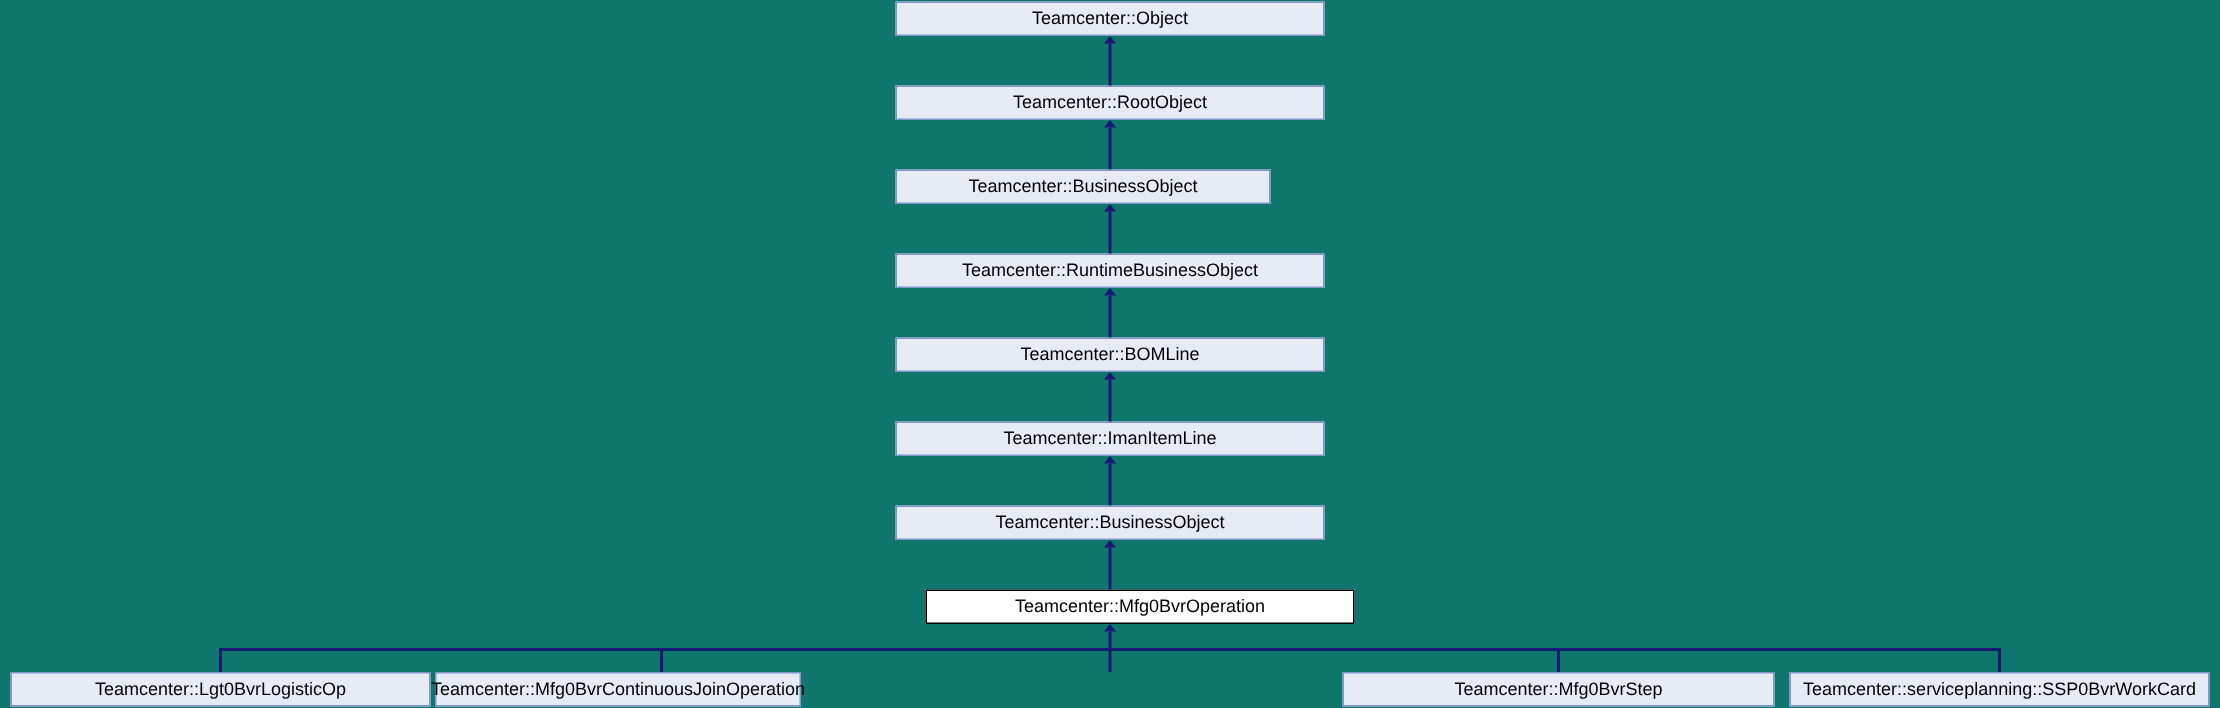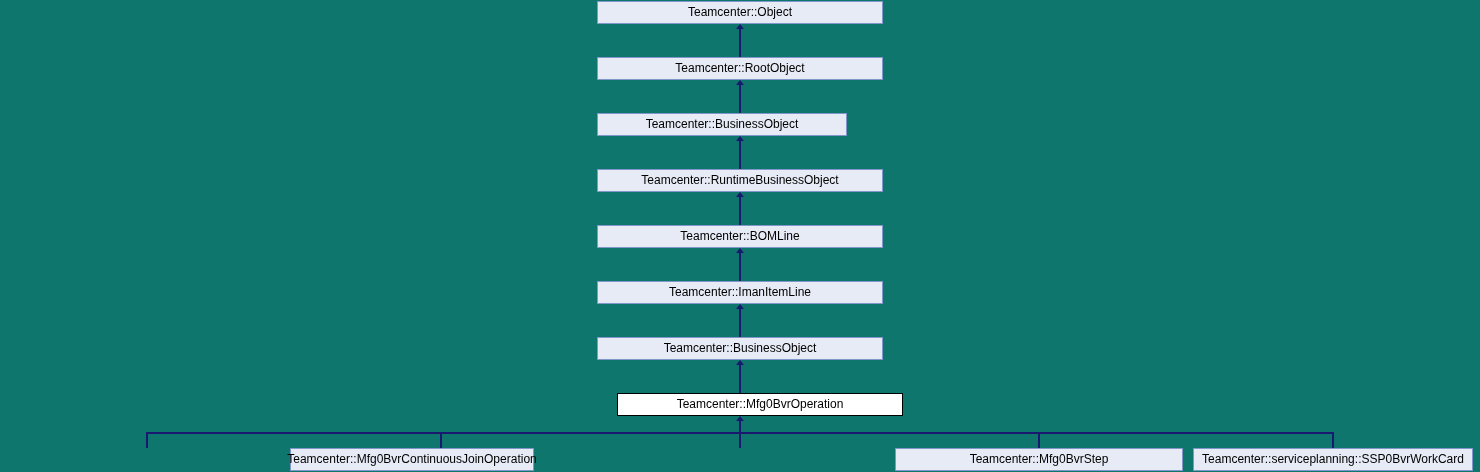--- a/index.html
+++ b/index.html
@@ -89,20 +89,23 @@
     <span class="lbl">Teamcenter::ImanItemLine</span>
   </div>
   <div class="node" style="left:597px;top:337px;width:286px">
     <span class="lbl">Teamcenter::BusinessObject</span>
   </div>
 
   <div class="node current" style="left:597px;top:393px;width:286px">
     <span class="lbl">Teamcenter::Mfg0BvrOperation</span>
   </div>
 
+  <div class="node" style="left:7px;top:448px;width:280px">
+    <span class="lbl">Teamcenter::Lgt0BvrLogisticOp</span>
+  </div>
   <div class="node" style="left:290px;top:448px;width:244px">
     <span class="lbl">Teamcenter::Mfg0BvrContinuousJoinOperation</span>
   </div>
   <div class="node" style="left:895px;top:448px;width:288px">
     <span class="lbl">Teamcenter::Mfg0BvrStep</span>
   </div>
   <div class="node" style="left:1193px;top:448px;width:280px">
     <span class="lbl">Teamcenter::serviceplanning::SSP0BvrWorkCard</span>
   </div>
 

